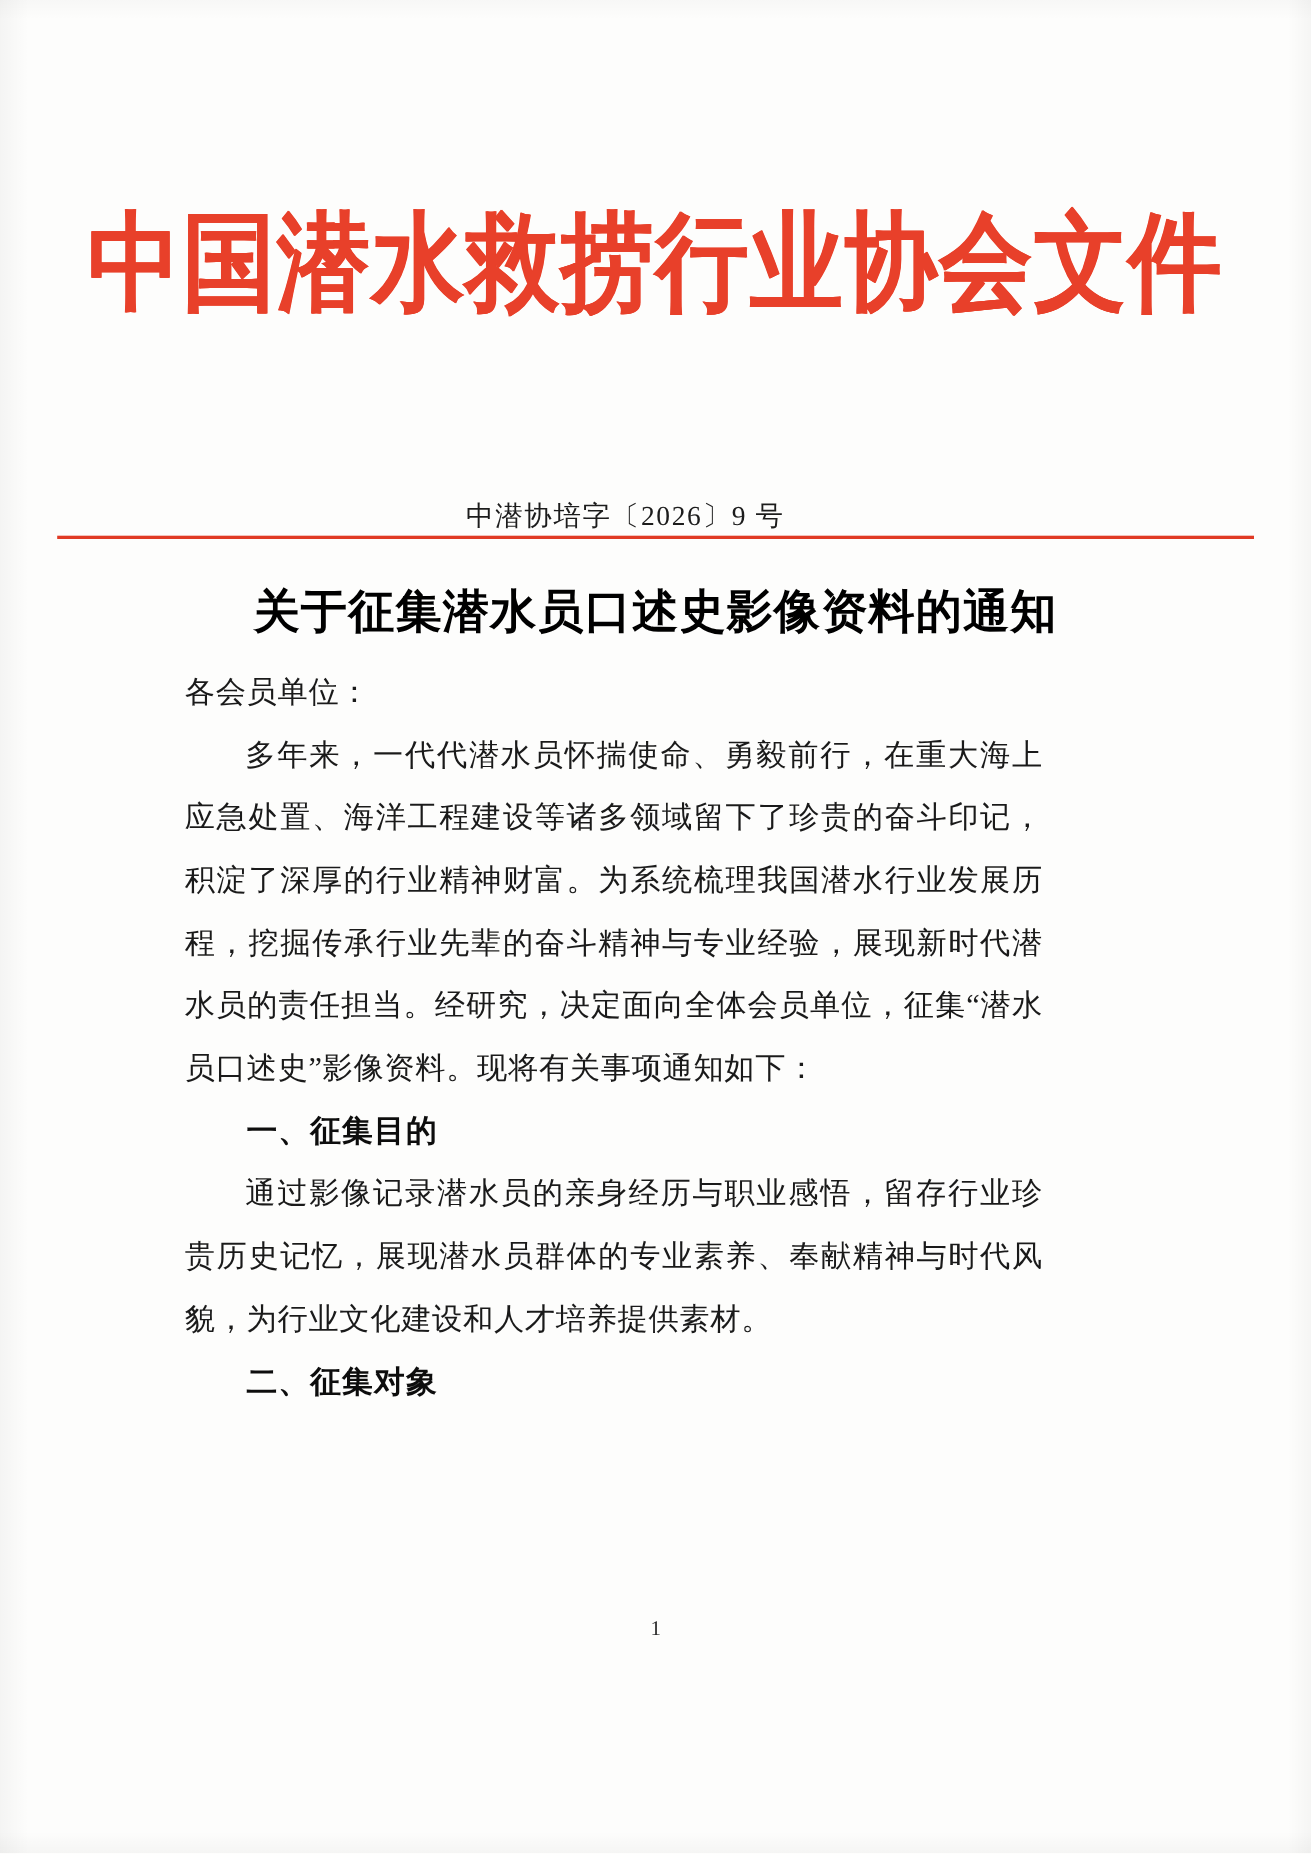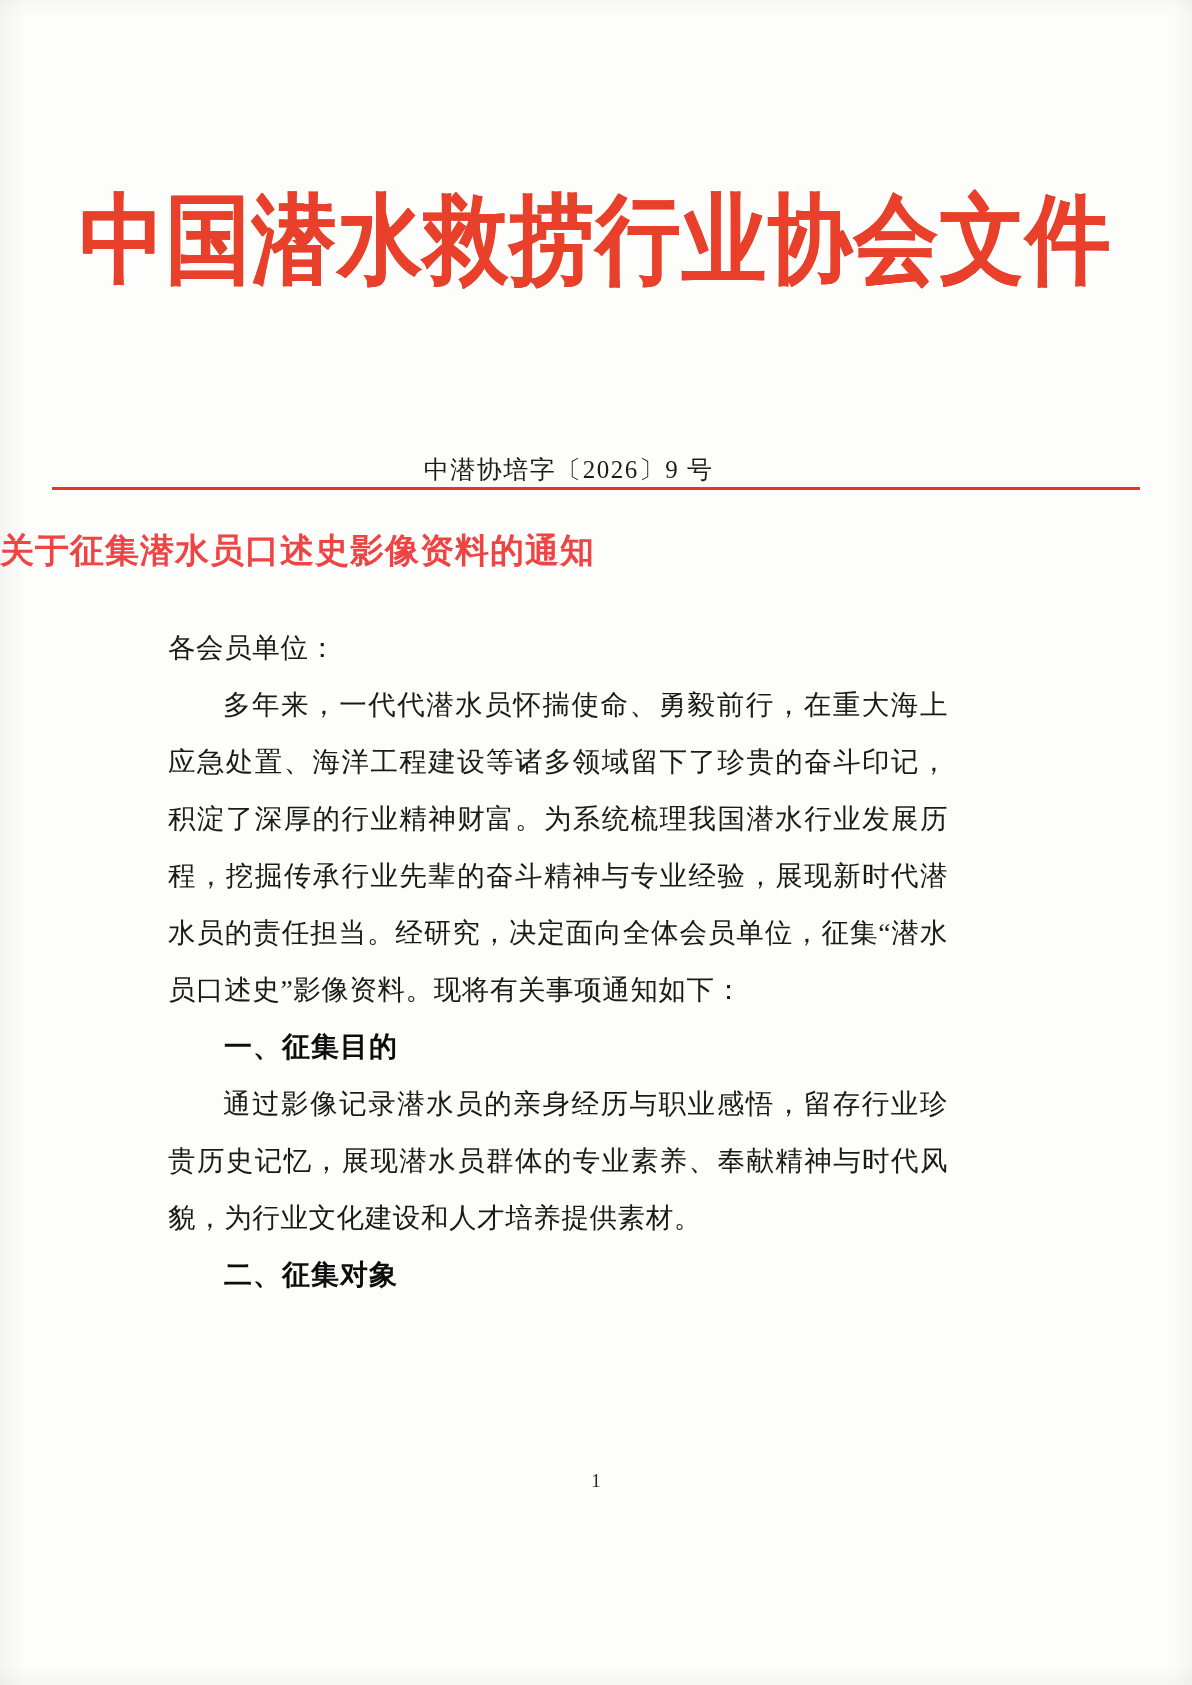--- a/index.html
+++ b/index.html
@@ -88,32 +88,33 @@
     height: 2.6px;
     background: #e03a24;
   }
 
   
   .doc-title {
     position: absolute;
     left: 0;
     top: 528px;
     width: 1192px;
+    text-align: center;
     font-family: "Liberation Serif", "DejaVu Serif", serif;
-    font-size: 34px;
+    font-size: 42px;
     font-weight: 700;
-    color: #ef4444;
+    color: #000000;
     letter-spacing: 1px;
   }
 
   
   .body-block {
     position: absolute;
     left: 168px;
-    top: 619px;
+    top: 600px;
     width: 780px;
   }
 
   .para {
     font-family: "Liberation Serif", "DejaVu Serif", serif;
     font-size: 27.5px;
     line-height: 57px;
     color: #1a1a1a;
     letter-spacing: 0.6px;
     text-align: justify;

